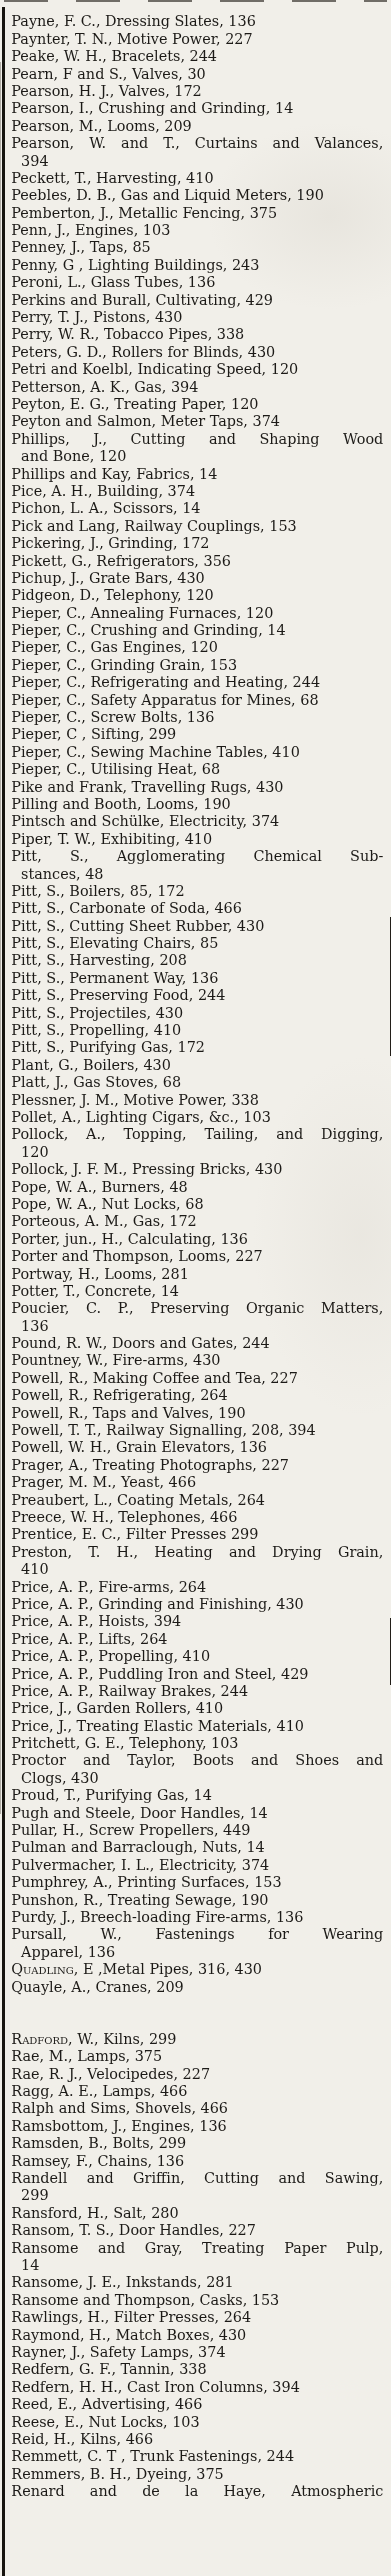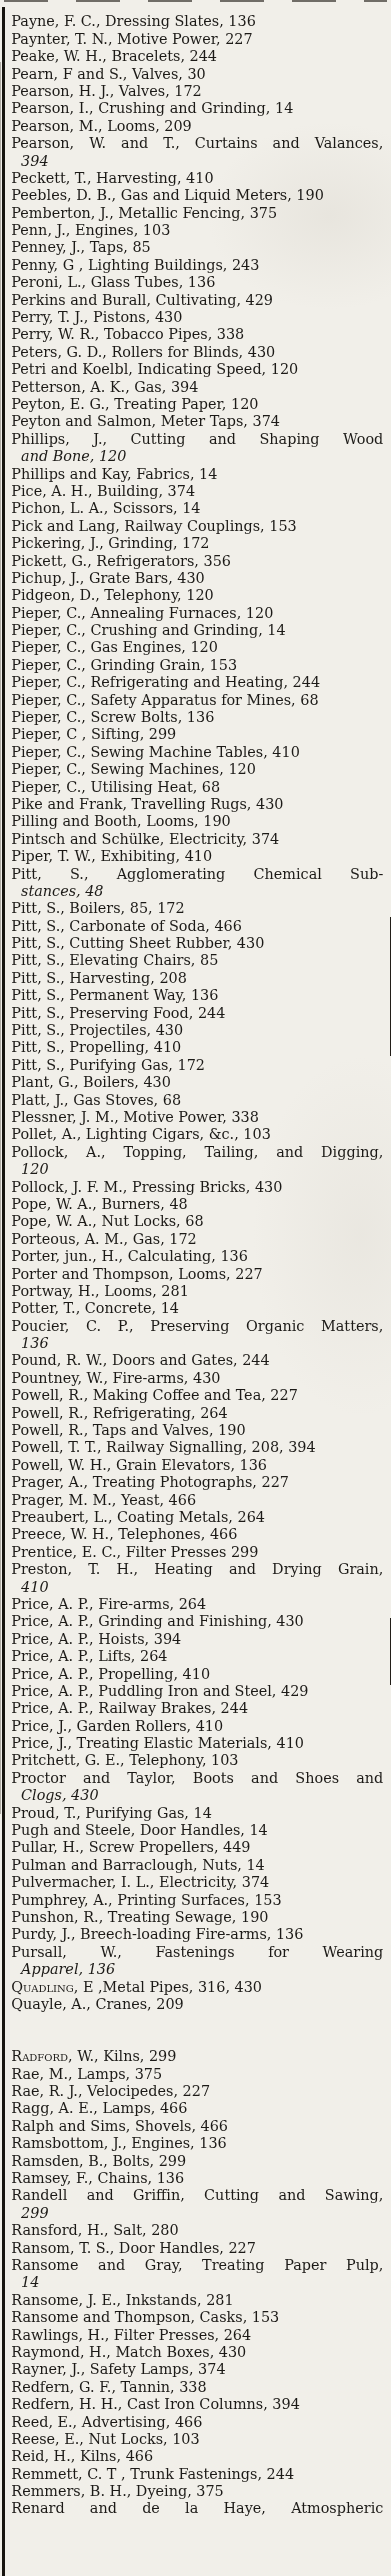--- a/index.html
+++ b/index.html
@@ -31,21 +31,21 @@
     background: #6b655c; opacity: .5;
   }
   .rule-right-1 { position: absolute; right: 0; top: 917px; width: 2.1px; height: 139px; background: #221e18; }
   .rule-right-2 { position: absolute; right: 0; top: 1618px; width: 2.1px; height: 67px; background: #221e18; }
   .text-col { position: absolute; left: 11.3px; top: 13.4px; width: 372px; }
   .line {
     font-size: 14.4px;
     line-height: 17.4px; height: 17.4px;
     white-space: nowrap;
   }
-  .line.cont { padding-left: 9.8px; font-style: italic; }
+  .line.cont { padding-left: 9.8px; }
   .line.just { white-space: normal; text-align: justify; text-align-last: justify; }
   .sc { font-variant: small-caps; }
   #group-Q { }
   #group-R { margin-top: 35px; }
 </style>
 </head>
 <body>
 
 <div class="page">
   <div class="top-edge"></div>
@@ -174,23 +174,20 @@
         <div class="entry">
           <div class="line">Pieper, C., Screw Bolts, 136</div>
         </div>
         <div class="entry">
           <div class="line">Pieper, C , Sifting, 299</div>
         </div>
         <div class="entry">
           <div class="line">Pieper, C., Sewing Machine Tables, 410</div>
         </div>
         <div class="entry">
-          <div class="line">Pieper, C., Sewing Machines, 120</div>
-        </div>
-        <div class="entry">
           <div class="line">Pieper, C., Utilising Heat, 68</div>
         </div>
         <div class="entry">
           <div class="line">Pike and Frank, Travelling Rugs, 430</div>
         </div>
         <div class="entry">
           <div class="line">Pilling and Booth, Looms, 190</div>
         </div>
         <div class="entry">
           <div class="line">Pintsch and Schülke, Electricity, 374</div>

